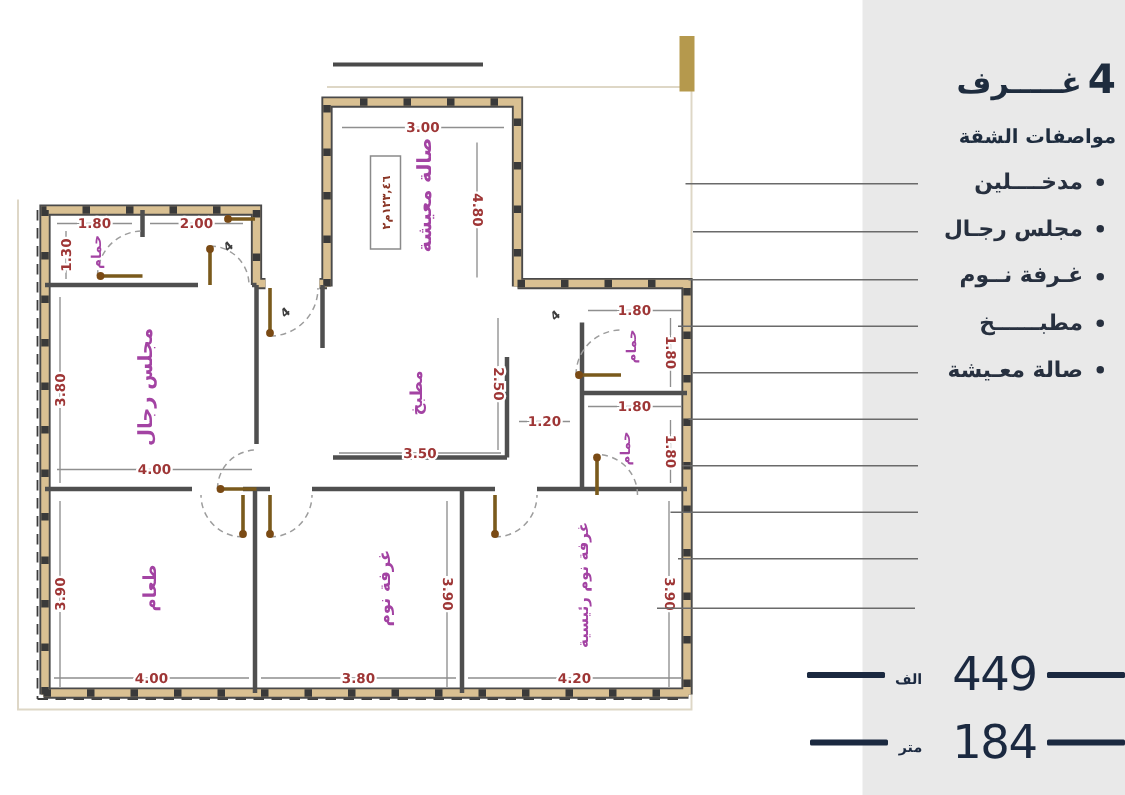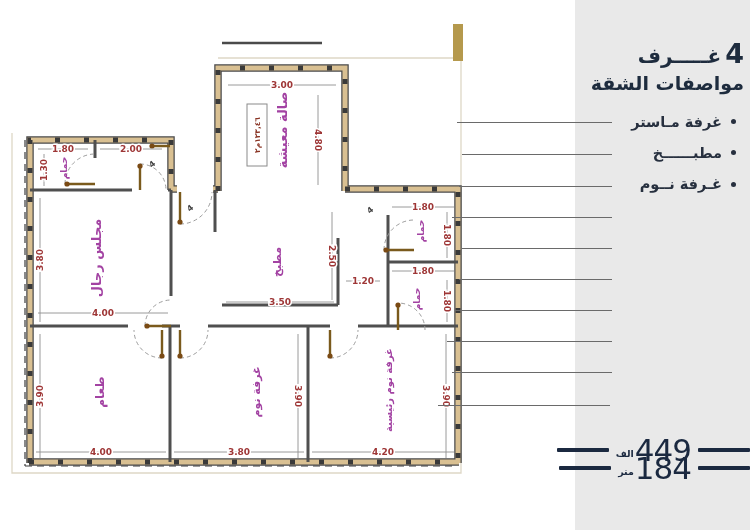--- a/index.html
+++ b/index.html
@@ -16,31 +16,31 @@
   .tag{fill:#3c3c3c;font-weight:bold;font-size:8px;text-anchor:middle;}
   
   #panel{
     position:absolute;right:0;top:0;width:175px;height:530px;
     background:#e9e9e9;direction:rtl;
   }
   #title-row{position:absolute;top:38px;right:6px;display:flex;align-items:baseline;gap:4px;
     color:#1e2c3e;font-weight:bold;}
   #title-count{font-size:27px;}
   #title-word{font-size:20px;letter-spacing:-.5px;}
-  #subtitle{position:absolute;top:72px;right:6px;color:#1e2c3e;font-weight:bold;font-size:19px;}
+  #subtitle{position:absolute;top:84px;right:6px;color:#1e2c3e;font-weight:bold;font-size:13px;}
   #features{list-style:none;margin:0;padding:0;position:absolute;top:106px;right:0;width:175px;}
   #features li{height:31.3px;display:flex;align-items:center;padding-right:14px;
     color:#27303f;font-weight:bold;font-size:14.5px;}
   .bullet{width:5px;height:5px;border-radius:50%;background:#27303f;margin-left:9px;flex:0 0 auto;}
   .figure-row{position:absolute;left:0;width:750px;height:30px;display:flex;direction:ltr;
     align-items:center;justify-content:flex-end;}
   #price-row{top:435px;}
-  #area-row{top:453px;align-items:center;}
+  #area-row{top:480px;align-items:center;}
   .num-dash{width:52px;height:4px;background:#1b2940;border-radius:1px;flex:0 0 auto;}
-  .num-pack{display:flex;align-items:flex-end;margin:0 7px;}
+  .num-pack{display:flex;align-items:flex-end;margin:0 7px;gap:19px;}
   .num-unit{font-size:9.5px;font-weight:bold;color:#1b2940;margin-bottom:4px;margin-right:1px;}
   .num-value{font-size:31px;font-weight:normal;color:#1b2940;line-height:26px;letter-spacing:-1px;}
   .num-gap-l{width:570px;flex:1 1 auto;}
   
   .leader{position:absolute;height:1px;background:#6a6a6a;}
 </style>
 </head>
 <body>
 
 <svg id="plan" width="576" height="530" viewBox="0 0 576 530" xmlns="http://www.w3.org/2000/svg">
@@ -139,29 +139,37 @@
 <div id="panel">
   <div id="title-row">
     <span id="title-count">4</span>
     <span id="title-word">غـــــرف</span>
   </div>
   <div id="subtitle">مواصفات الشقة</div>
 
   <ul id="features">
     <li>
         <span class="bullet"></span>
-        <span>غرفة مـاستر</span>
+        <span>مدخــــلين</span>
+      </li>
+    <li>
+        <span class="bullet"></span>
+        <span>مجلس رجـال</span>
+      </li>
+    <li>
+        <span class="bullet"></span>
+        <span>غـرفة نــوم</span>
       </li>
     <li>
         <span class="bullet"></span>
         <span>مطبــــــخ</span>
       </li>
     <li>
         <span class="bullet"></span>
-        <span>غـرفة نــوم</span>
+        <span>صالة معـيشة</span>
       </li>
   </ul>
 </div>
 
 <div>
   <div class="leader" style="top:122px;left:457px;width:155px;"></div>
   <div class="leader" style="top:154px;left:462px;width:150px;"></div>
   <div class="leader" style="top:186px;left:459px;width:153px;"></div>
   <div class="leader" style="top:217px;left:452px;width:160px;"></div>
   <div class="leader" style="top:248px;left:462px;width:150px;"></div>

